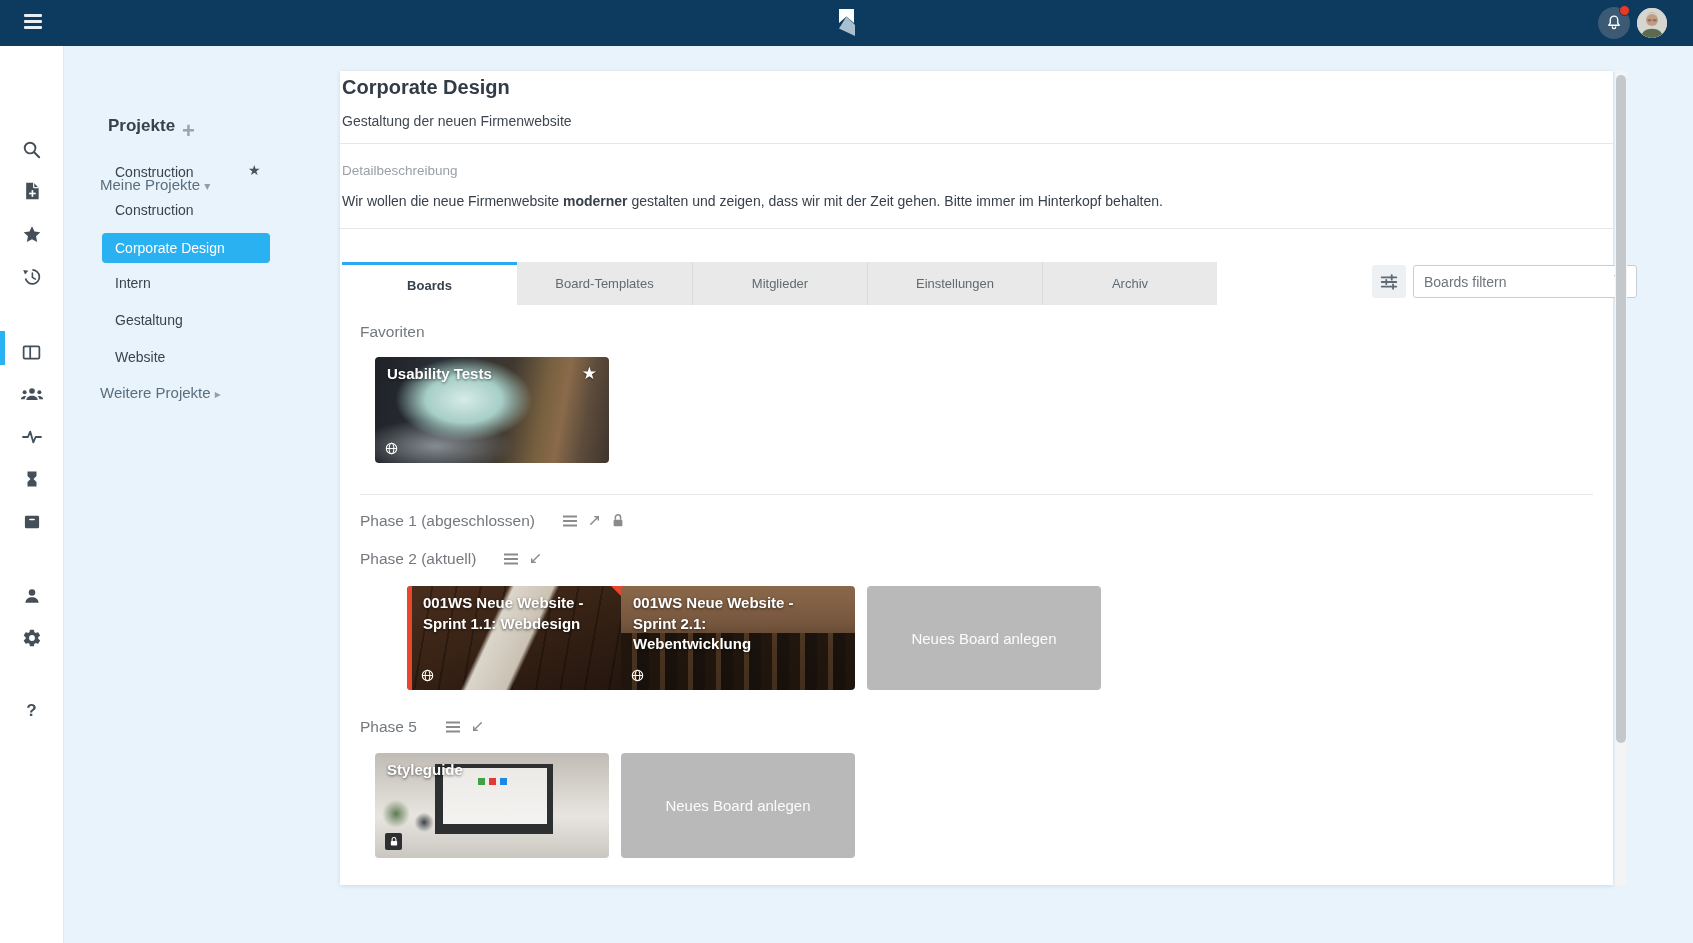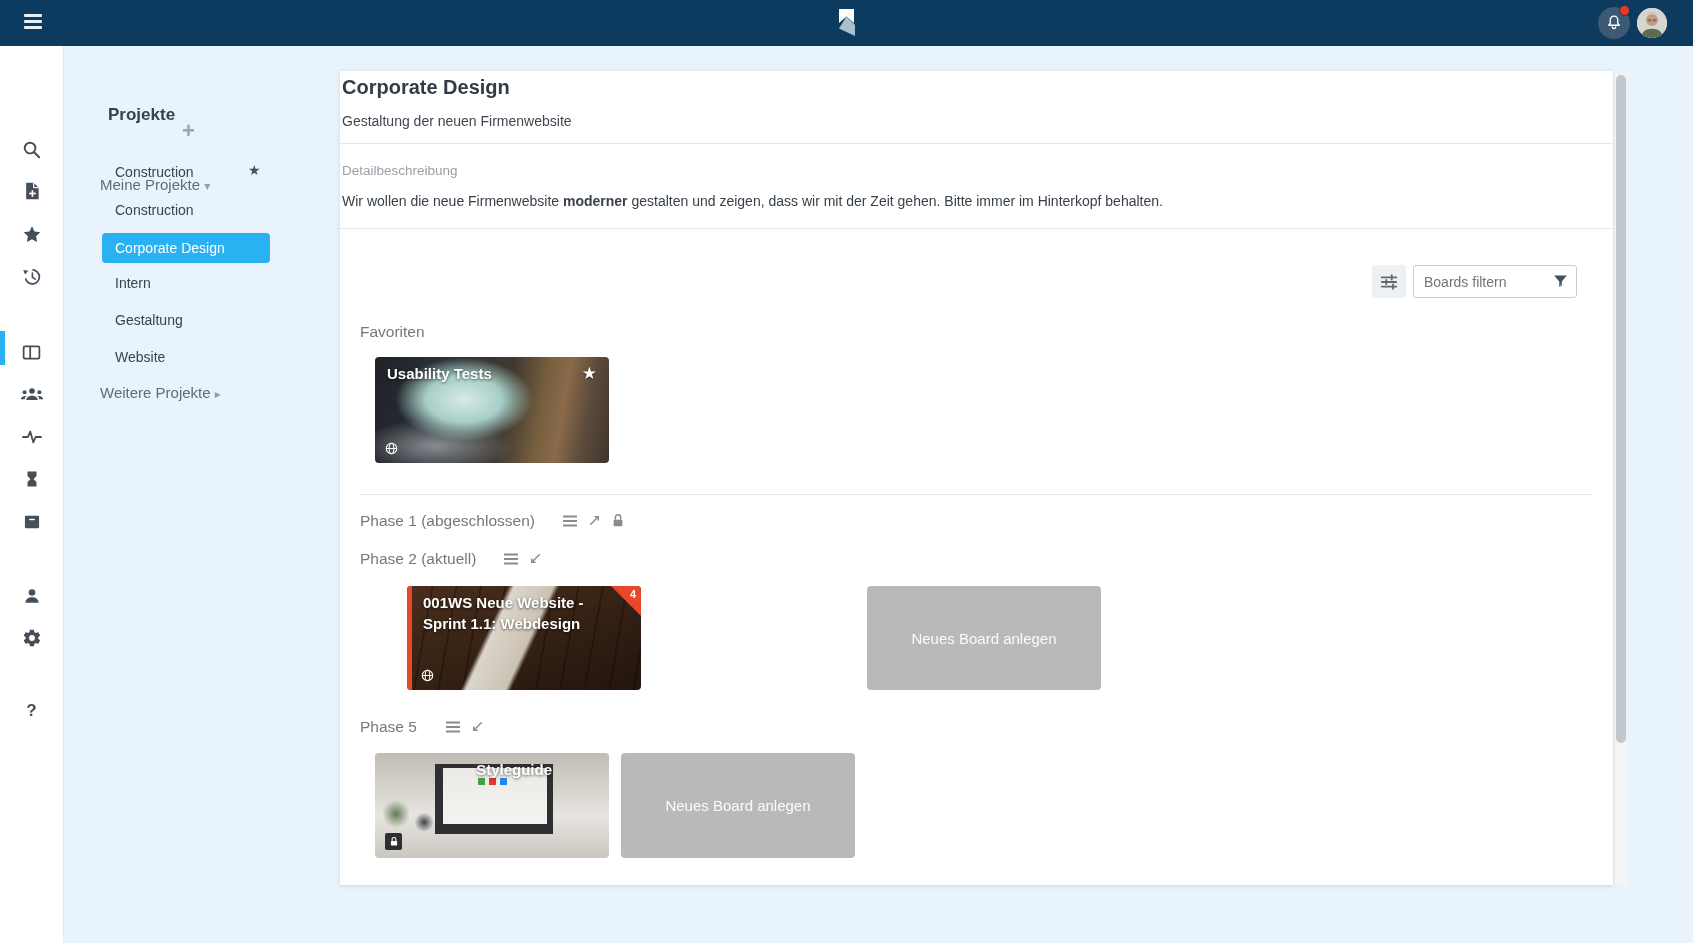--- a/index.html
+++ b/index.html
@@ -19,21 +19,21 @@
   .bell-wrap svg { position:absolute; left:7px; top:6px; }
   .bell-dot { position:absolute; right:0px; top:-2px; width:11px; height:11px; border-radius:50%; background:#e63a26; border:1.5px solid #0d3a5f; }
   .avatar { position:absolute; left:1637px; top:8px; width:30px; height:30px; border-radius:50%; overflow:hidden; background:#d8d8d3; cursor:pointer; }
   
   .rail { position:absolute; left:0; top:46px; width:64px; height:897px; background:#ffffff; border-right:1px solid #e2e8ed; z-index:20; }
   .rail-item { position:absolute; left:0; width:63px; height:34px; display:flex; align-items:center; justify-content:center; cursor:pointer; }
   .rail-active-bar { position:absolute; left:0; top:285px; width:5px; height:34px; background:#29b1f2; }
   .help-glyph { font-size:17px; font-weight:bold; color:#454f59; }
   
   .projects { position:absolute; left:64px; top:46px; width:276px; height:897px; }
-  .proj-header { position:absolute; left:44px; top:59px; font-size:17px; font-weight:bold; color:#36424d; }
+  .proj-header { position:absolute; left:44px; top:70px; font-size:17px; font-weight:bold; color:#36424d; }
   .proj-add { position:absolute; left:118px; top:72px; font-size:22px; font-weight:bold; color:#9aa5ad; cursor:pointer; }
   .proj-group { position:absolute; font-size:15px; color:#5a6e7e; cursor:pointer; }
   .proj-item { position:absolute; left:51px; font-size:14px; color:#39444e; cursor:pointer; white-space:nowrap; }
   .glyph-chevron { color:#8fa0aa; font-size:12px; }
   .item-star { position:absolute; left:184px; top:116px; font-size:14px; color:#4a545c; }
   .proj-selected { position:absolute; left:38px; top:187px; width:168px; height:30px; background:#29b1f2; border-radius:4px; cursor:pointer;
                    display:flex; align-items:center; padding-left:13px; }
   .proj-selected span { color:#ffffff; font-size:14px; }
   
   .mainpanel { position:absolute; left:340px; top:71px; width:1273px; height:814px; background:#ffffff;
@@ -47,21 +47,21 @@
   
   .tabs { position:absolute; left:2px; top:191px; height:43px; display:flex; }
   .tab { width:175px; height:43px; display:flex; align-items:center; justify-content:center;
          font-size:13px; color:#5f6a73; background:#e9e9e9; border-left:1px solid #dadada; cursor:pointer; }
   .tab:first-child { border-left:none; }
   .tab.active { background:#ffffff; border-top:3px solid #29a9f0; color:#36424d; font-weight:bold; border-left:none; }
   .tab.active + .tab { border-left:none; }
   
   .tune-btn { position:absolute; left:1032px; top:194px; width:34px; height:33px; background:#eef1f4; border-radius:3px;
               display:flex; align-items:center; justify-content:center; cursor:pointer; }
-  .filter-box { position:absolute; left:1073px; top:194px; width:164px; height:33px; }
+  .filter-box { position:absolute; left:1073px; top:194px; width:224px; height:33px; }
   .filter-box input { width:100%; height:100%; border:1px solid #c9cdd1; border-radius:3px; padding:0 30px 0 10px;
                       font-family:"Liberation Sans", sans-serif; font-size:14px; color:#39444e; outline:none; }
   .filter-box input::placeholder { color:#6f757c; opacity:1; }
   .funnel { position:absolute; right:8px; top:8px; cursor:pointer; }
   
   .section-label { position:absolute; left:20px; font-size:15.5px; color:#74797f; }
   .row-icons { position:absolute; display:flex; gap:9px; align-items:center; }
   .row-icons .ric { cursor:pointer; display:flex; }
   
   .card { position:absolute; width:234px; height:104px; border-radius:4px; overflow:hidden; cursor:pointer; }
@@ -103,21 +103,20 @@
     background-image:
       linear-gradient(90deg, #43a047 0px, #43a047 7px, rgba(0,0,0,0) 7px, rgba(0,0,0,0) 11px, #e53935 11px, #e53935 18px, rgba(0,0,0,0) 18px, rgba(0,0,0,0) 22px, #1e88e5 22px, #1e88e5 29px, rgba(0,0,0,0) 29px),
       linear-gradient(0deg, #f4f3f1, #eceae7),
       linear-gradient(0deg, #2e2f31, #2e2f31),
       radial-gradient(circle 20px at 9% 58%, #5f7a52 0%, rgba(95,122,82,0) 70%),
       radial-gradient(circle 13px at 21% 66%, #3f4347 0%, rgba(63,67,71,0) 75%),
       linear-gradient(180deg, #c0bbb5 0%, #d9d5cf 38%, #e8e5e0 60%, #cac6c0 100%);
     background-size:29px 7px, 104px 56px, 118px 70px, 100% 100%, 100% 100%, 100% 100%;
     background-position:50% 26%, 52% 30%, 52% 32%, 0 0, 0 0, 0 0;
     background-repeat:no-repeat;
-    text-align:right;
   }
   
   .scrollbar { position:absolute; left:1615px; top:71px; width:12px; height:814px; background:#f2f4f6; z-index:15; }
   .scroll-thumb { position:absolute; left:1px; top:4px; width:10px; height:668px; background:#c3c8cc; border-radius:5px; cursor:pointer; }
 </style>
 </head>
 <body>
 
 <header class="topbar">
   <div class="hamburger">
@@ -257,20 +256,27 @@
 </aside>
 
 <main class="mainpanel">
   <h1 class="panel-title">Corporate Design</h1>
   <div class="panel-subtitle">Gestaltung der neuen Firmenwebsite</div>
   <div class="divider div1"></div>
   <div class="detail-label">Detailbeschreibung</div>
   <p class="description"><span>Wir wollen die neue Firmenwebsite </span><b>moderner</b><span> gestalten und zeigen, dass wir mit der Zeit gehen. Bitte immer im Hinterkopf behalten.</span></p>
   <div class="divider div2"></div>
 
+  <div class="tabs">
+    <div class="tab active">Boards</div>
+    <div class="tab">Board-Templates</div>
+    <div class="tab">Mitglieder</div>
+    <div class="tab">Einstellungen</div>
+    <div class="tab">Archiv</div>
+  </div>
 
   <div class="tune-btn">
     <svg width="20" height="20" viewBox="0 0 22 22">
       <g stroke="#5f6a73" stroke-width="2" stroke-linecap="round">
         <line x1="3" y1="6" x2="19" y2="6"></line>
           <line x1="3" y1="11" x2="19" y2="11"></line>
           <line x1="3" y1="16" x2="19" y2="16"></line>
         <line x1="14" y1="3.6" x2="14" y2="8.4"></line>
           <line x1="8" y1="8.6" x2="8" y2="13.4"></line>
           <line x1="15.5" y1="13.6" x2="15.5" y2="18.4"></line>
@@ -353,20 +359,28 @@
     <div class="card-title" style="left:16px">001WS Neue Website - Sprint 1.1: Webdesign</div>
     <div class="corner-badge"></div>
     <div class="corner-num">4</div>
     <svg class="card-globe" style="left:14px" width="13" height="13" viewBox="0 0 14 14">
       <circle cx="7" cy="7" r="5.6" fill="none" stroke="#ffffff" stroke-width="1.2"></circle>
       <ellipse cx="7" cy="7" rx="2.5" ry="5.6" fill="none" stroke="#ffffff" stroke-width="1.1"></ellipse>
       <line x1="1.4" y1="7" x2="12.6" y2="7" stroke="#ffffff" stroke-width="1.1"></line>
     </svg>
   </div>
 
+  <div class="card img-city" style="left:281px; top:515px;">
+    <div class="card-title">001WS Neue Website - Sprint 2.1: Webentwicklung</div>
+    <svg class="card-globe" width="13" height="13" viewBox="0 0 14 14">
+      <circle cx="7" cy="7" r="5.6" fill="none" stroke="#ffffff" stroke-width="1.2"></circle>
+      <ellipse cx="7" cy="7" rx="2.5" ry="5.6" fill="none" stroke="#ffffff" stroke-width="1.1"></ellipse>
+      <line x1="1.4" y1="7" x2="12.6" y2="7" stroke="#ffffff" stroke-width="1.1"></line>
+    </svg>
+  </div>
 
   <div class="card add-card" style="left:527px; top:515px;">
     <span>Neues Board anlegen</span>
   </div>
 
   <div class="section-label" style="top:647px">Phase 5</div>
   <div class="row-icons" style="left:105px; top:648px">
     <span class="ric">
         <svg width="16" height="14" viewBox="0 0 16 14">
           <g stroke="#8b8b8b" stroke-width="2">

